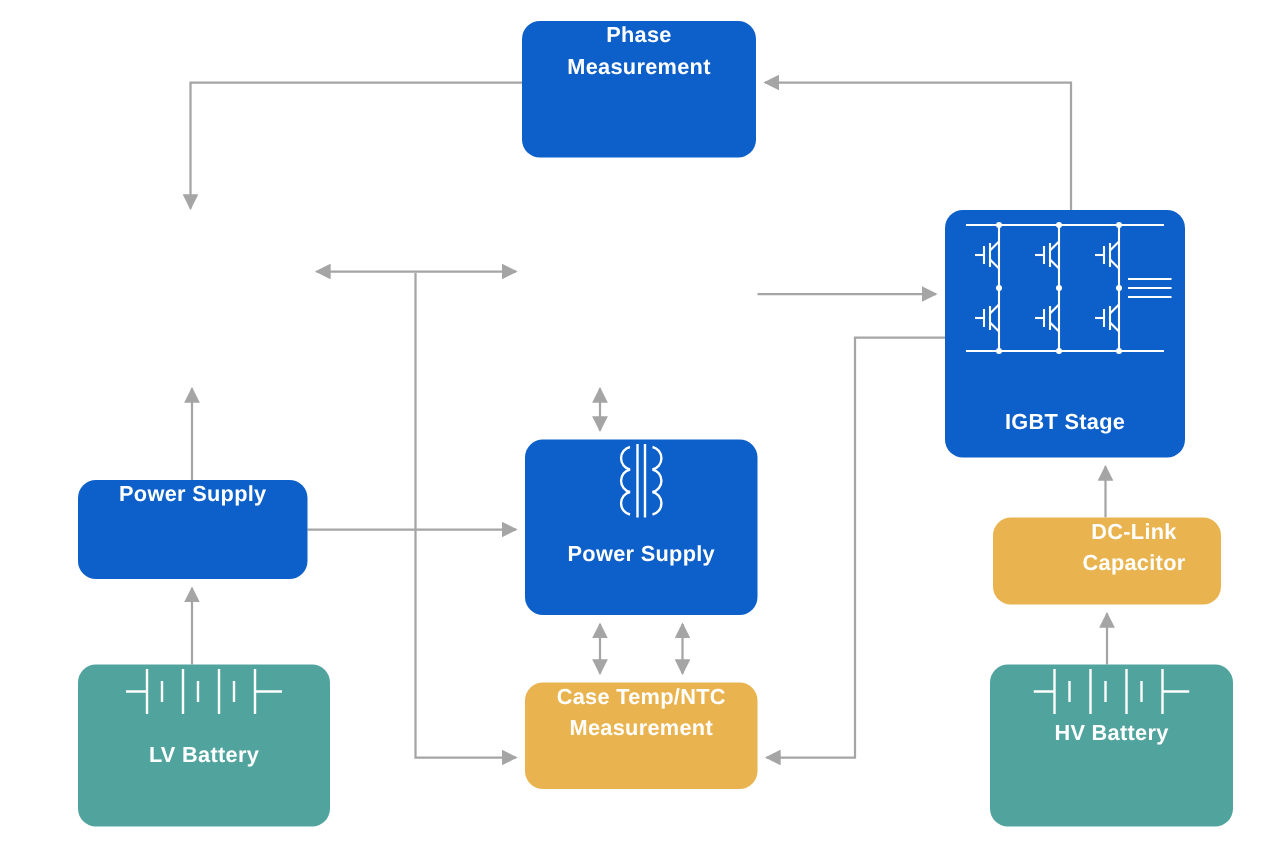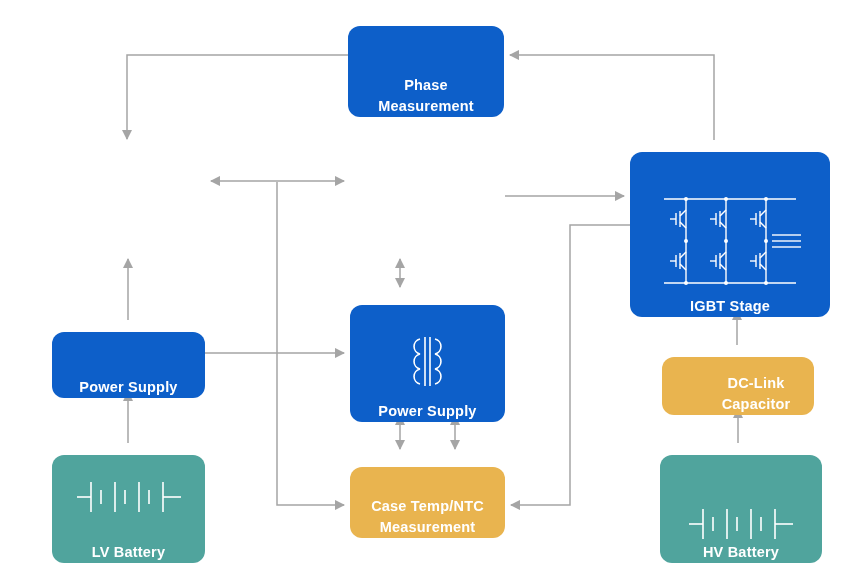--- a/index.html
+++ b/index.html
@@ -1,34 +1,34 @@
 <!DOCTYPE html>
 <html><head>
 <meta charset="utf-8">
 <style>
   html,body{margin:0;padding:0;background:#fff;}
   body{width:855px;height:577px;font-family:"Liberation Sans",sans-serif;position:relative;overflow:hidden;}
   .stage{position:absolute;left:0;top:0;width:855px;height:577px;}
   svg.wires{position:absolute;left:0;top:0;z-index:1;}
   .block{
     position:absolute;z-index:2;border-radius:12px;
-    display:flex;flex-direction:column;align-items:center;justify-content:flex-end;
-    color:#fff;text-align:center;box-sizing:border-box;margin-top:12px;
+    display:flex;flex-direction:column;align-items:center;justify-content:flex-start;
+    color:#fff;text-align:center;box-sizing:border-box;
   }
   .label{font-size:14.5px;font-weight:700;letter-spacing:.2px;line-height:1.45;}
   .ln{display:block;}
   .icon{display:block;}
   #b-phase{left:348px;top:14px;width:156px;height:91px;}
   #b-mcu{left:52px;top:145px;width:153px;height:108px;}
   #b-gate{left:350px;top:138px;width:155px;height:115px;gap:16px;}
-  #b-igbt{left:630px;top:140px;width:200px;height:165px;gap:3px;}
+  #b-igbt{left:630px;top:140px;width:160px;height:165px;gap:28px;}
   #b-psl{left:52px;top:320px;width:153px;height:66px;}
   #b-psc{left:350px;top:293px;width:155px;height:117px;gap:11px;}
   #b-dcl{left:662px;top:345px;width:152px;height:58px;}
-  #b-lv{left:52px;top:443px;width:153px;height:108px;gap:27px;}
+  #b-lv{left:52px;top:443px;width:168px;height:108px;gap:15px;}
   #b-case{left:350px;top:455px;width:155px;height:71px;}
   #b-hv{left:660px;top:443px;width:162px;height:108px;}
 </style>
 </head>
 <body>
 
 <div class="stage">
 
   <svg class="wires" width="855" height="577" viewBox="0 0 855 577">
     <defs>

